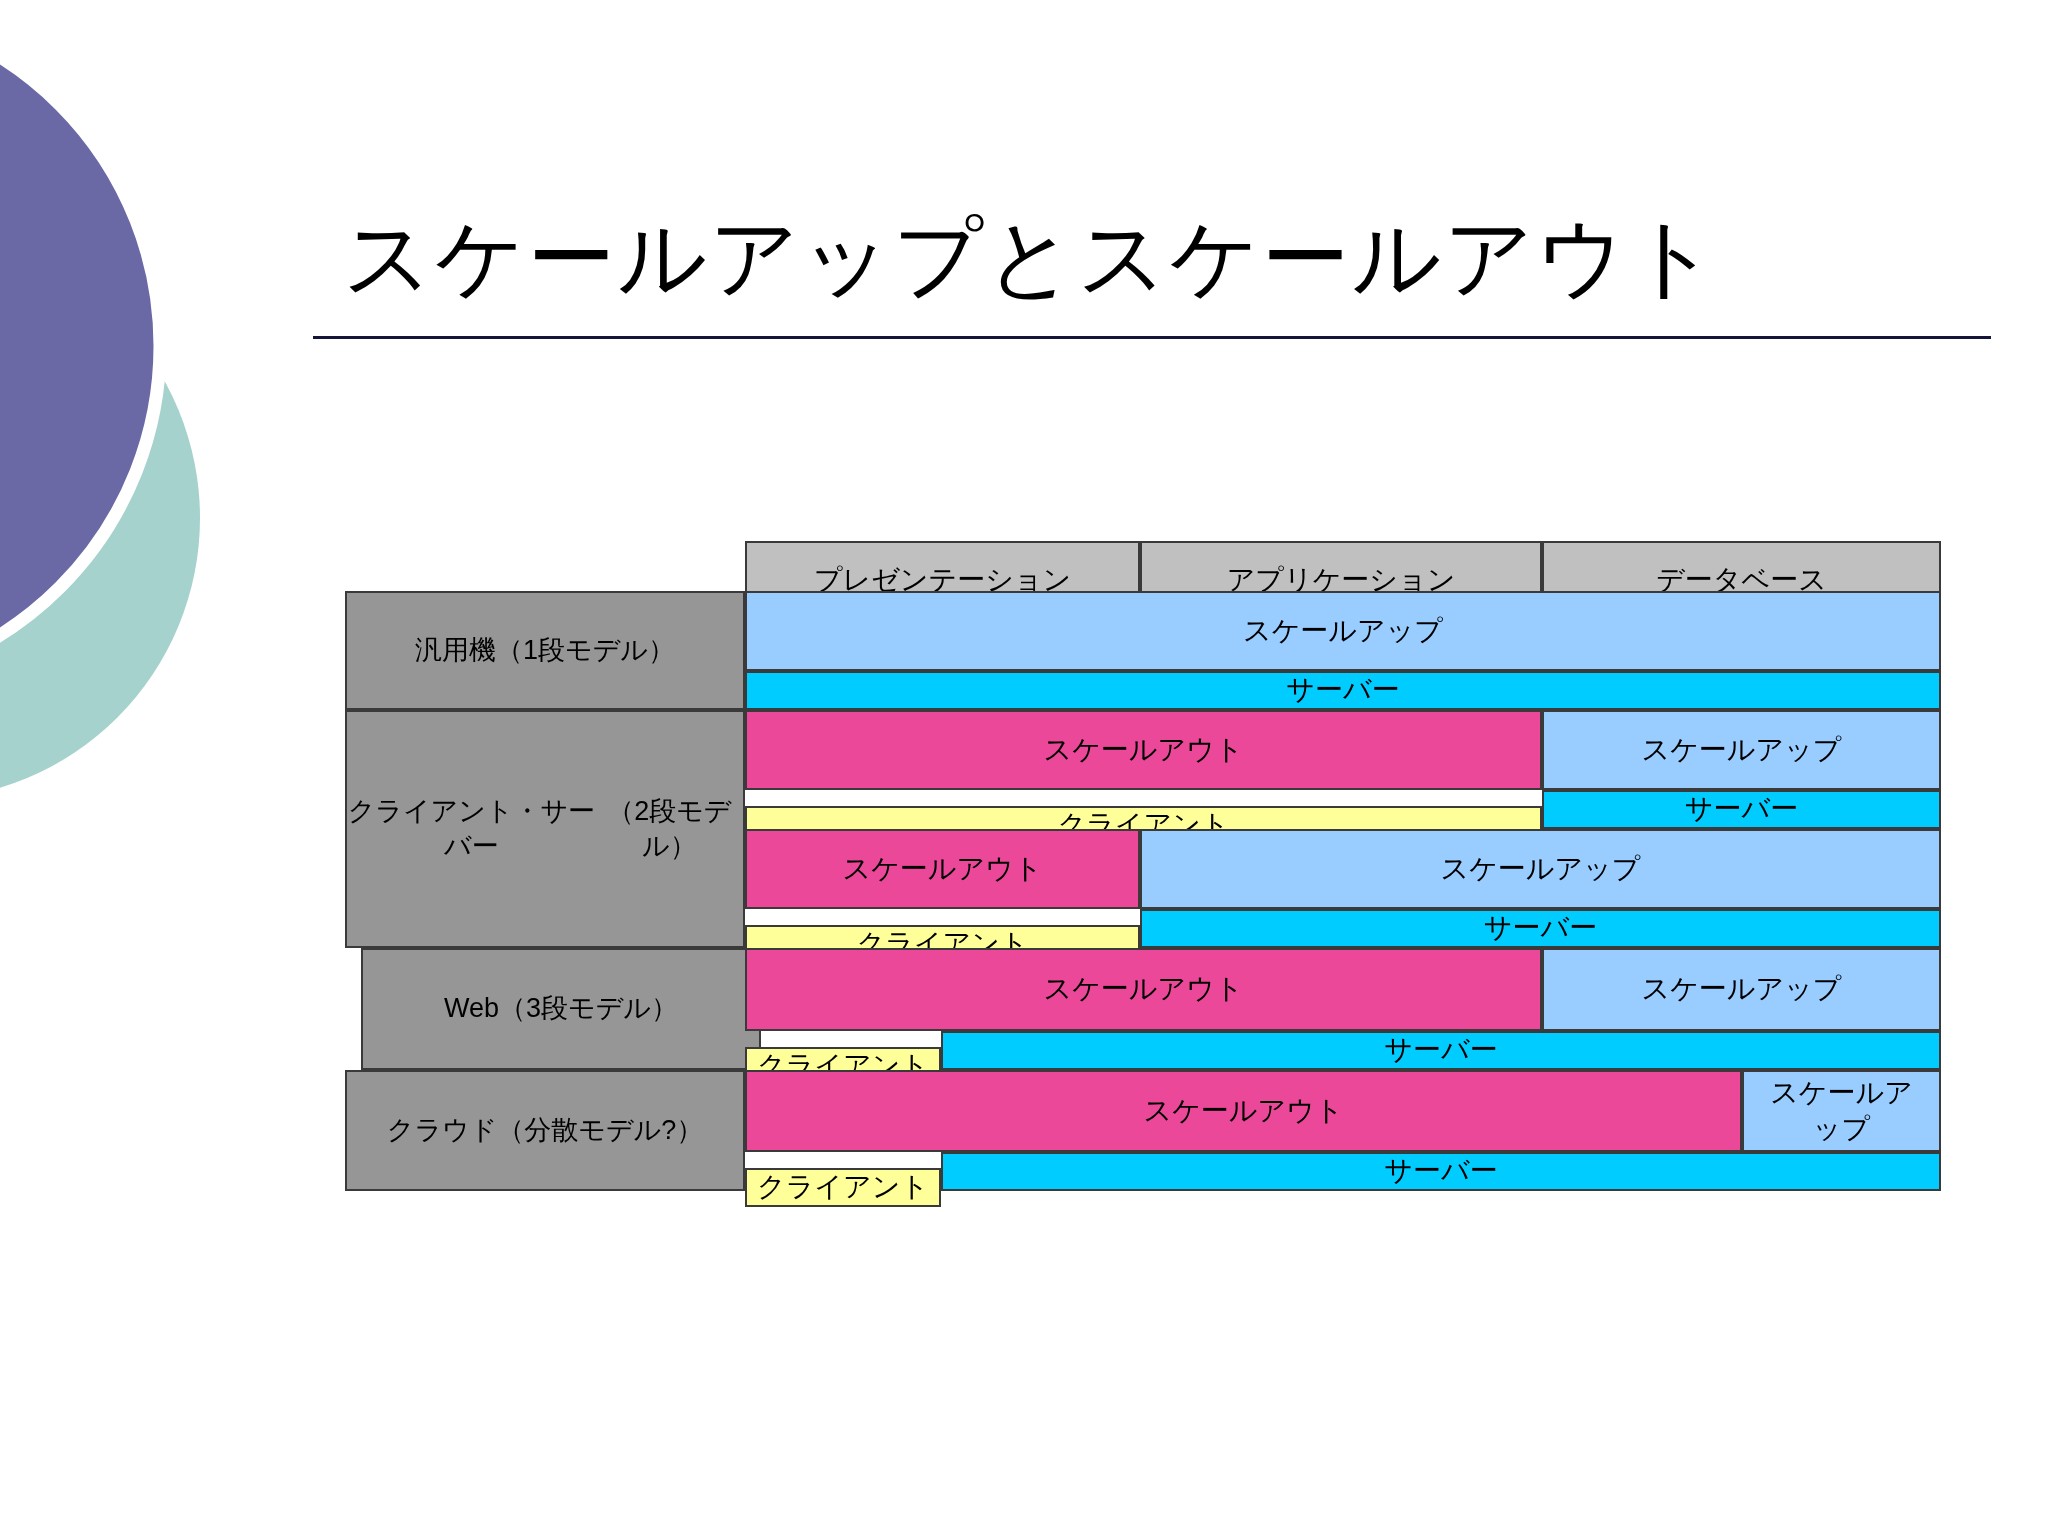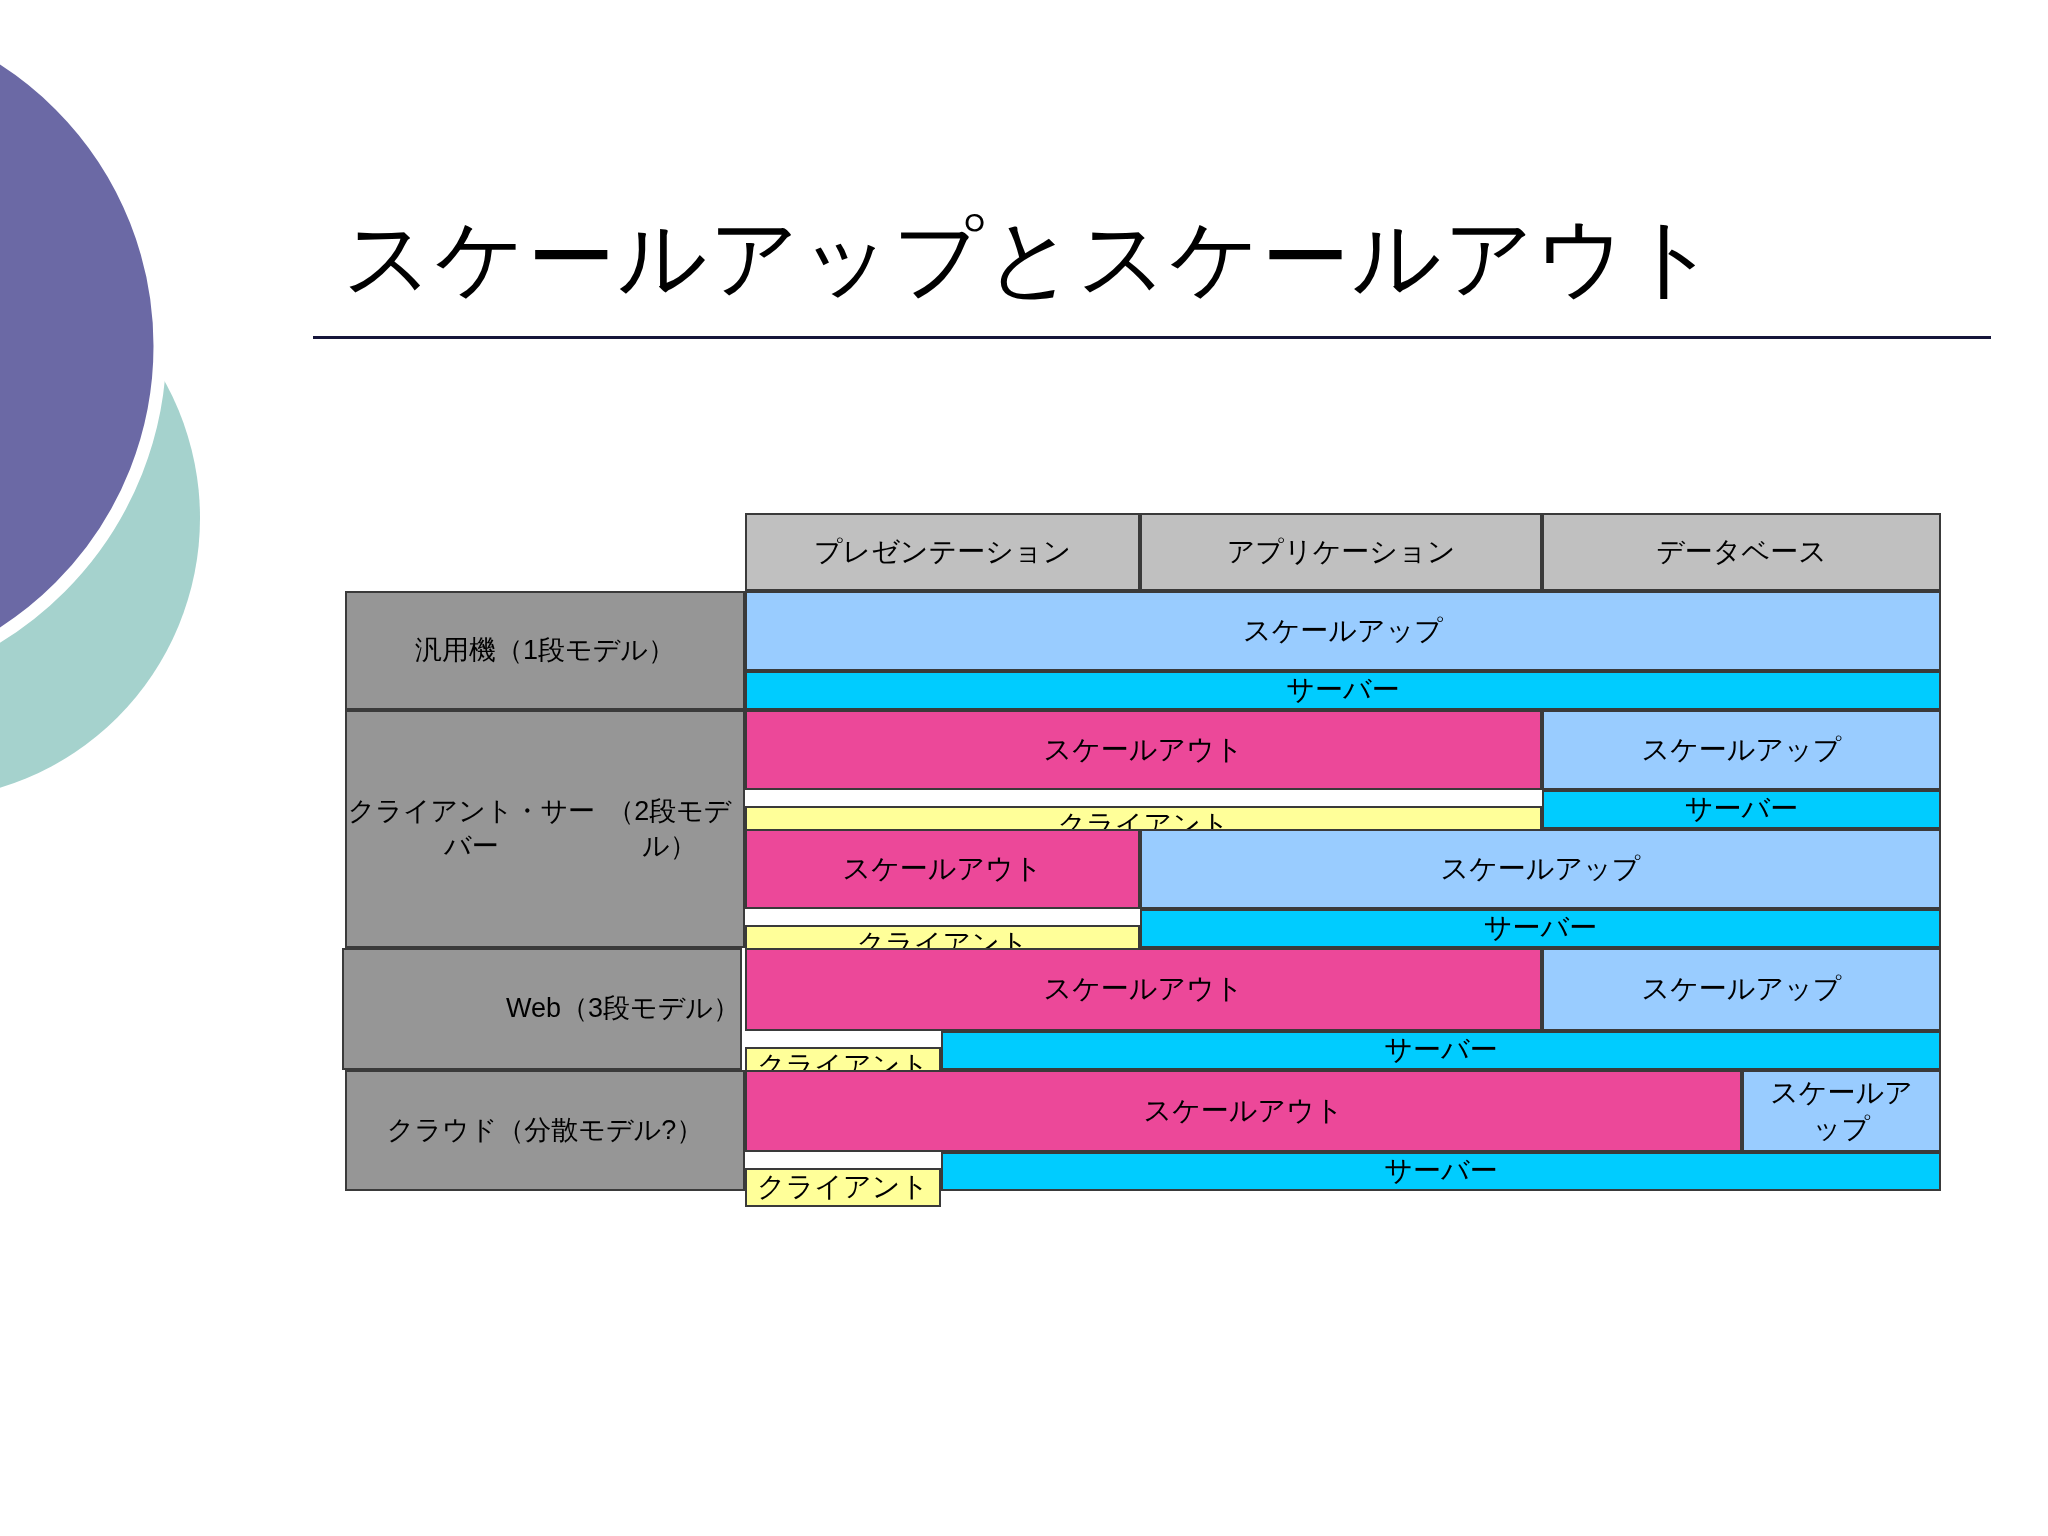--- a/index.html
+++ b/index.html
@@ -17,21 +17,21 @@
   .title-rule{
     position:absolute;left:313px;top:336px;width:1678px;height:3px;
     background:#15153a;
   }
   .cell{
     position:absolute;box-sizing:border-box;
     border:2px solid #3a3a3a;
     display:flex;align-items:center;justify-content:center;
     text-align:center;color:#000000;font-size:28px;line-height:1.3;
   }
-  .hdr{background:#c0c0c0;}
+  .hdr{background:#c0c0c0;margin-top:28px;}
   .rowlabel{background:#969696;flex-direction:row;font-size:27px;}
   .bg-up{background:#99ccff;}
   .bg-out{background:#ec4899;}
   .bg-client{background:#ffff99;margin-top:16px;}
   .bg-server{background:#00ccff;}
   .wrap2{padding:0 18px;}
 </style>
 </head>
 <body>
 
@@ -48,21 +48,21 @@
 <div class="cell hdr" style="left:1542px;top:513px;width:399px;height:78px;">データベース</div>
 
 <div class="cell rowlabel" style="left:345px;top:591px;width:400px;height:119px;">
   <span>汎用機</span>
   <span>（1段モデル）</span>
 </div>
 <div class="cell rowlabel" style="left:345px;top:710px;width:400px;height:238px;">
   <span>クライアント・サーバー</span>
   <span>（2段モデル）</span>
 </div>
-<div class="cell rowlabel" style="left:342px;top:948px;width:400px;height:122px;justify-content:flex-end;">
+<div class="cell rowlabel" style="left:361px;top:948px;width:400px;height:122px;">
   <span>Web</span>
   <span>（3段モデル）</span>
 </div>
 <div class="cell rowlabel" style="left:345px;top:1070px;width:400px;height:121px;">
   <span>クラウド</span>
   <span>（分散モデル?）</span>
 </div>
 
 <div class="cell bg-up" style="left:745px;top:591px;width:1196px;height:80px;">スケールアップ</div>
 <div class="cell bg-server" style="left:745px;top:671px;width:1196px;height:39px;">サーバー</div>

